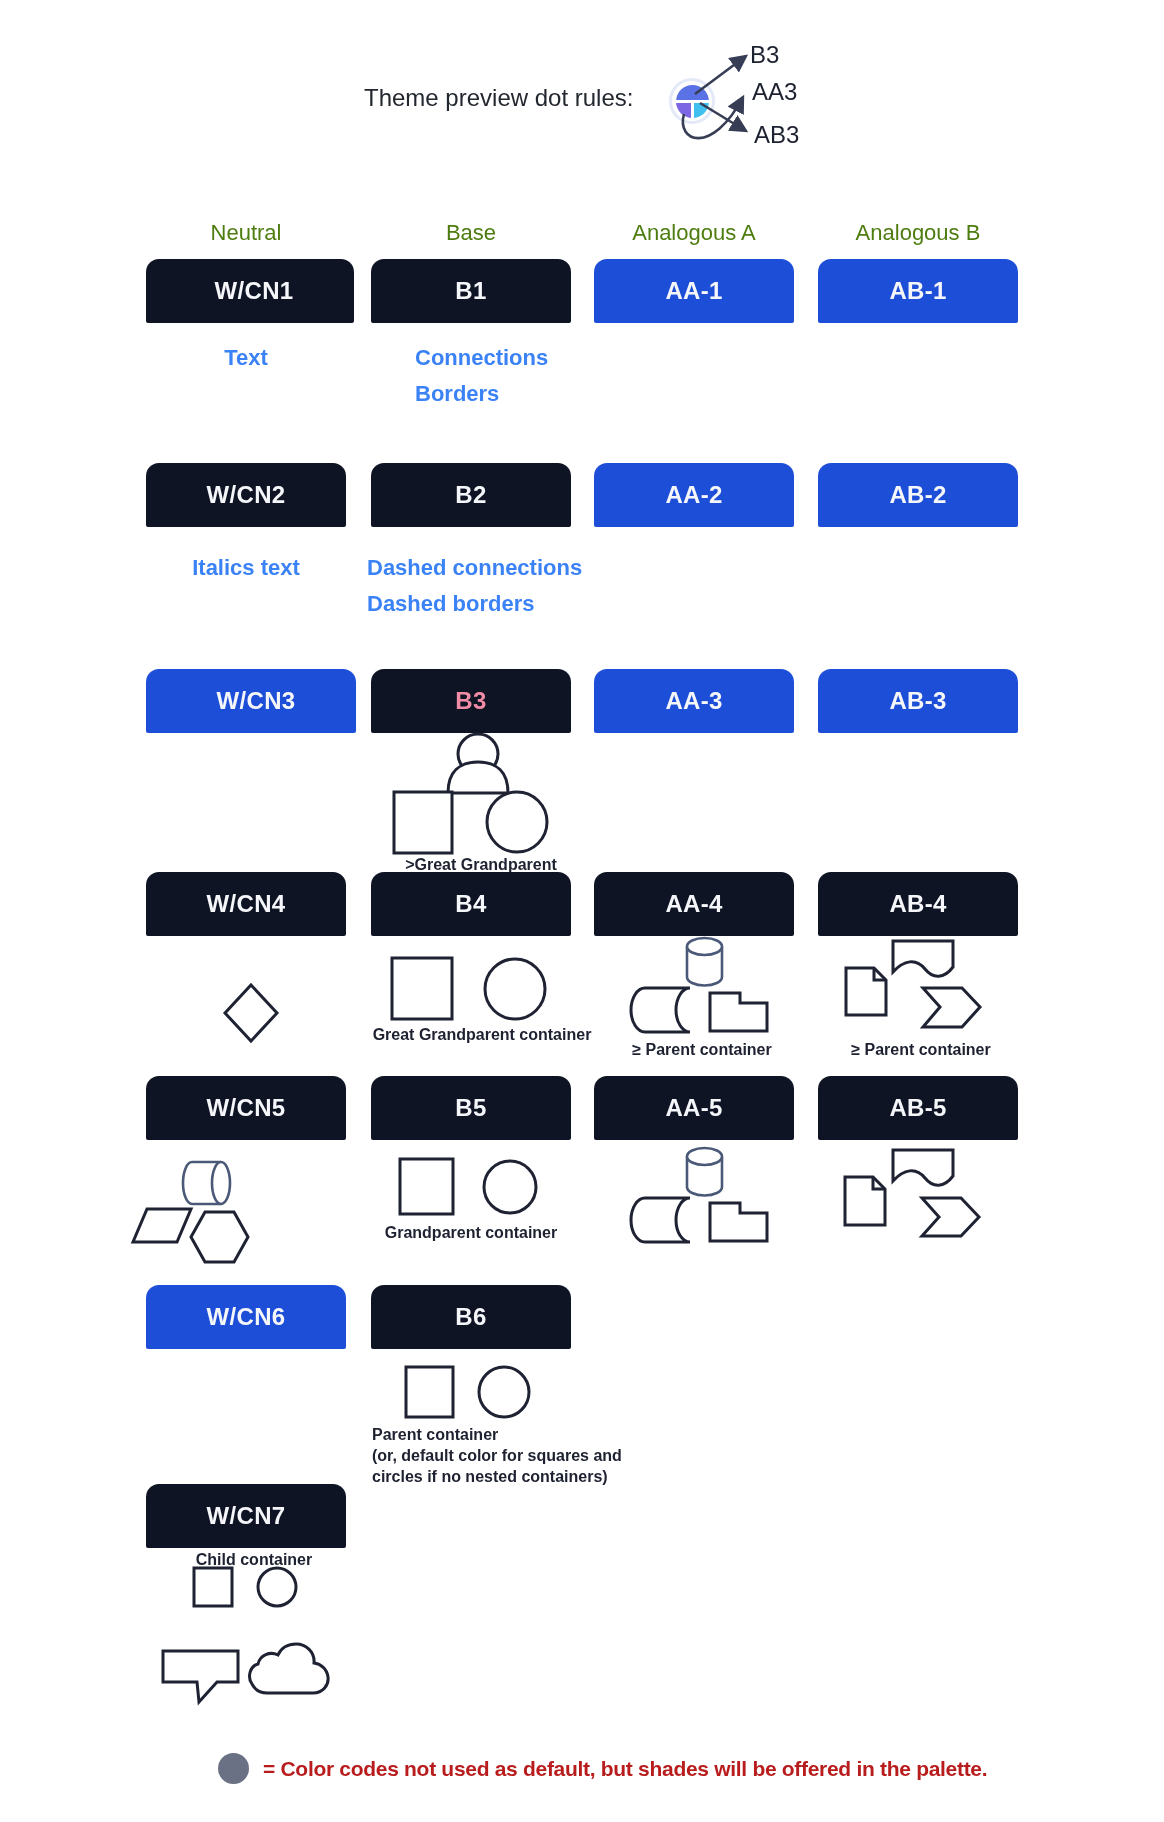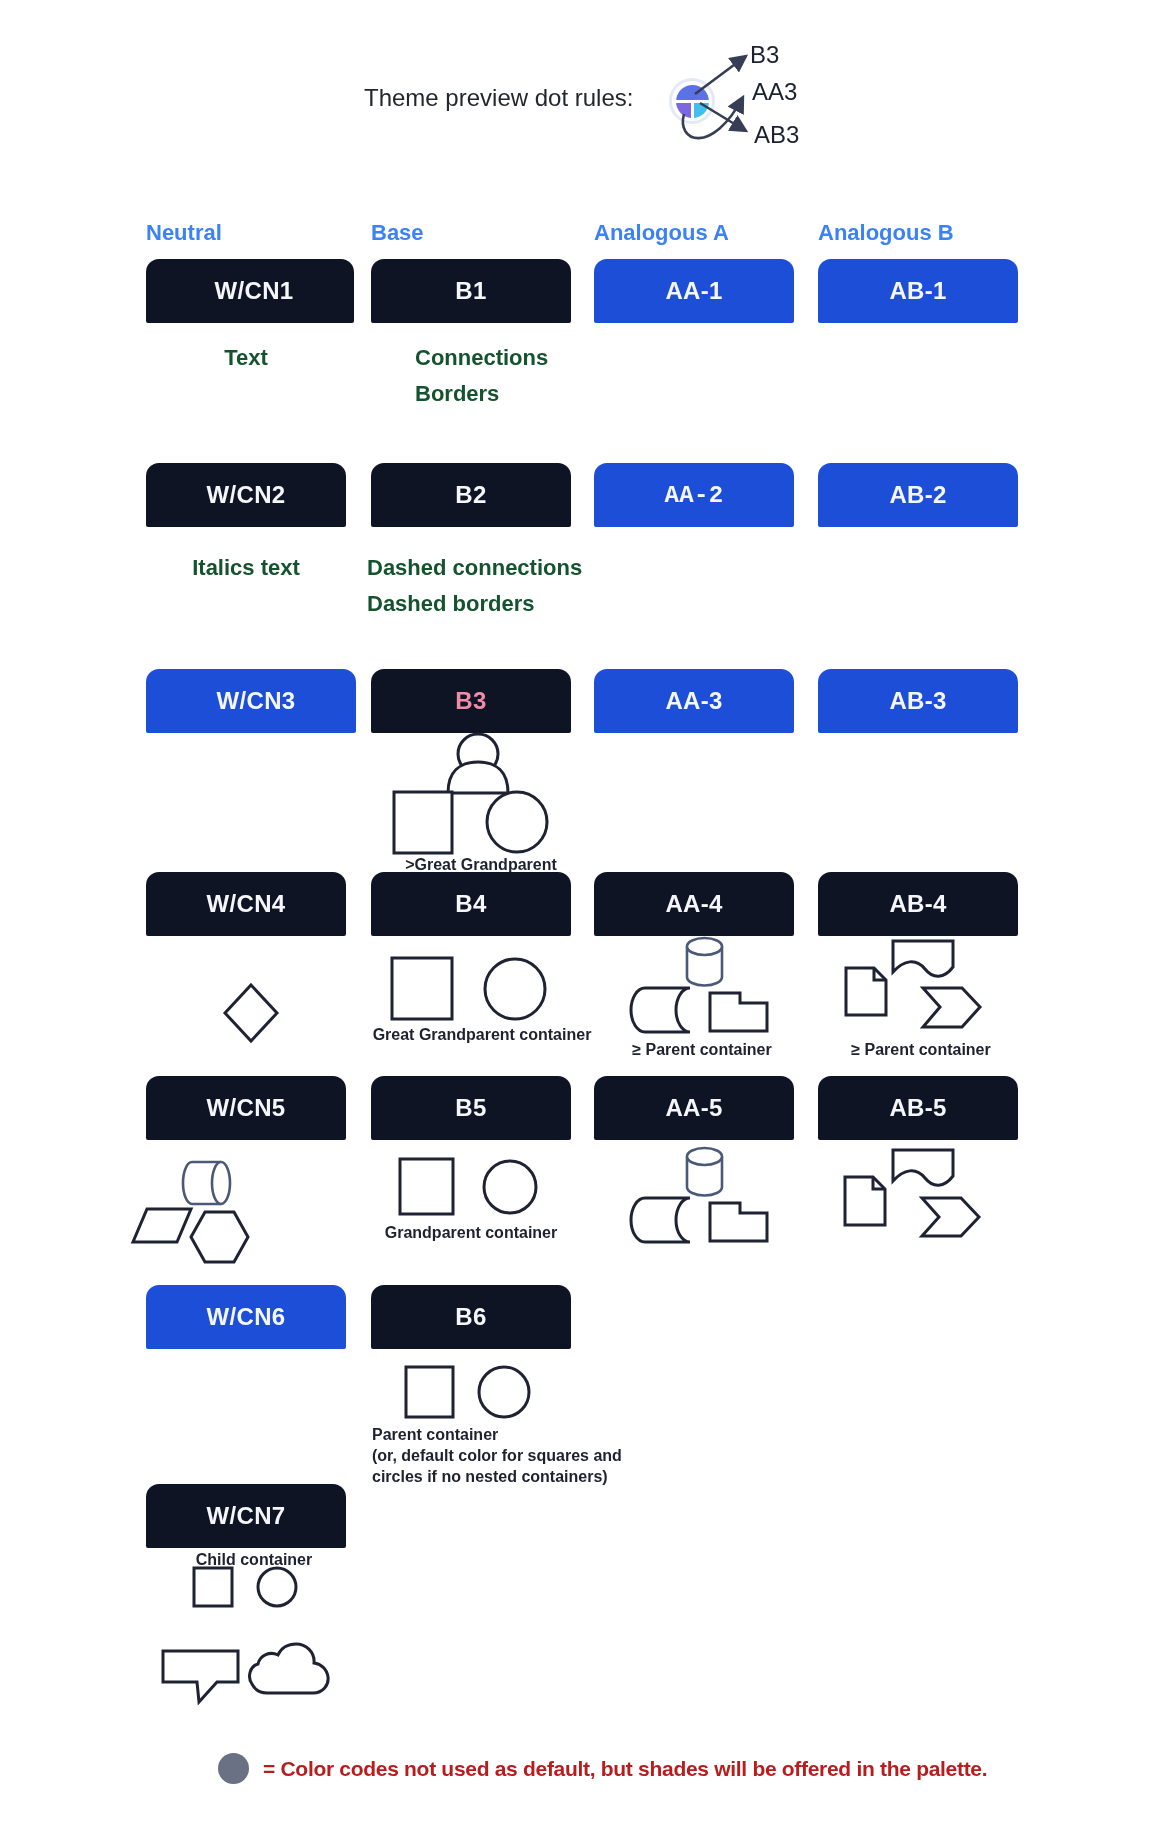--- a/index.html
+++ b/index.html
@@ -10,27 +10,27 @@
   .abs{position:absolute;}
   
   .title{font-size:24px;font-weight:500;color:#23272f;white-space:nowrap;}
   .dot-ring{width:46px;height:46px;border-radius:50%;background:#fff;border:3px solid #e4e9f8;box-sizing:border-box;}
   .dot-pie{width:33px;height:33px;border-radius:50%;
     background:conic-gradient(#5a72e6 0 25%, #3fc0ee 25% 50%, #7d66e4 50% 75%, #5a72e6 75% 100%);}
   .dot-gap-h{position:absolute;left:-2px;top:15px;width:37px;height:3px;background:#fff;}
   .dot-gap-v{position:absolute;left:15px;top:17px;width:3px;height:17px;background:#fff;}
   .dot-label{font-size:24px;font-weight:500;color:#1c2130;line-height:26px;white-space:nowrap;}
   
-  .col-header{width:200px;text-align:left;font-size:22px;font-weight:700;color:#3b82f6;}
+  .col-header{width:200px;text-align:center;font-size:22px;font-weight:400;color:#4d7c0f;}
   .pill{width:200px;height:64px;border-radius:13px 13px 2px 2px;display:flex;align-items:center;justify-content:center;
     font-size:24px;font-weight:700;color:#f5f6fa;letter-spacing:.3px;}
   .pill.dark{background:#0e1424;}
   .pill.gray{background:#1d4ed8;}
   .pill.pink-text{color:#f18ca7;}
-  .note{font-size:22px;font-weight:700;color:#14532d;white-space:pre-line;line-height:36px;}
+  .note{font-size:22px;font-weight:700;color:#3b82f6;white-space:pre-line;line-height:36px;}
   .note.center{text-align:center;}
   .small-label{font-size:16px;font-weight:700;color:#1d2130;white-space:pre-line;line-height:21px;}
   .small-label.center{text-align:center;}
   
   .legend-dot{width:31px;height:31px;border-radius:50%;background:#6b7184;}
   .legend-text{font-size:21px;font-weight:700;color:#b91c1c;letter-spacing:-0.3px;white-space:nowrap;}
   svg{display:block;}
 </style>
 </head>
 <body>
@@ -70,21 +70,21 @@
   <div class="abs pill dark" style="left:371px;top:259px;">B1</div>
   <div class="abs pill gray" style="left:594px;top:259px;">AA-1</div>
   <div class="abs pill gray" style="left:818px;top:259px;">AB-1</div>
 
   <div class="abs note center" style="left:146px;top:340px;width:200px;">Text</div>
   <div class="abs note" style="left:415px;top:340px;">Connections
 Borders</div>
 
   <div class="abs pill dark" style="left:146px;top:463px;">W/CN2</div>
   <div class="abs pill dark" style="left:371px;top:463px;">B2</div>
-  <div class="abs pill gray" style="left:594px;top:463px;font-family:Liberation Mono, monospace;">AA-2</div>
+  <div class="abs pill gray" style="left:594px;top:463px;">AA-2</div>
   <div class="abs pill gray" style="left:818px;top:463px;">AB-2</div>
 
   <div class="abs note center" style="left:146px;top:550px;width:200px;">Italics text</div>
   <div class="abs note" style="left:367px;top:550px;">Dashed connections
 Dashed borders</div>
 
   <div class="abs pill gray" style="left:146px;top:669px;padding-left:10px;">W/CN3</div>
   <div class="abs pill dark pink-text" style="left:371px;top:669px;">B3</div>
   <div class="abs pill gray" style="left:594px;top:669px;">AA-3</div>
   <div class="abs pill gray" style="left:818px;top:669px;">AB-3</div>

